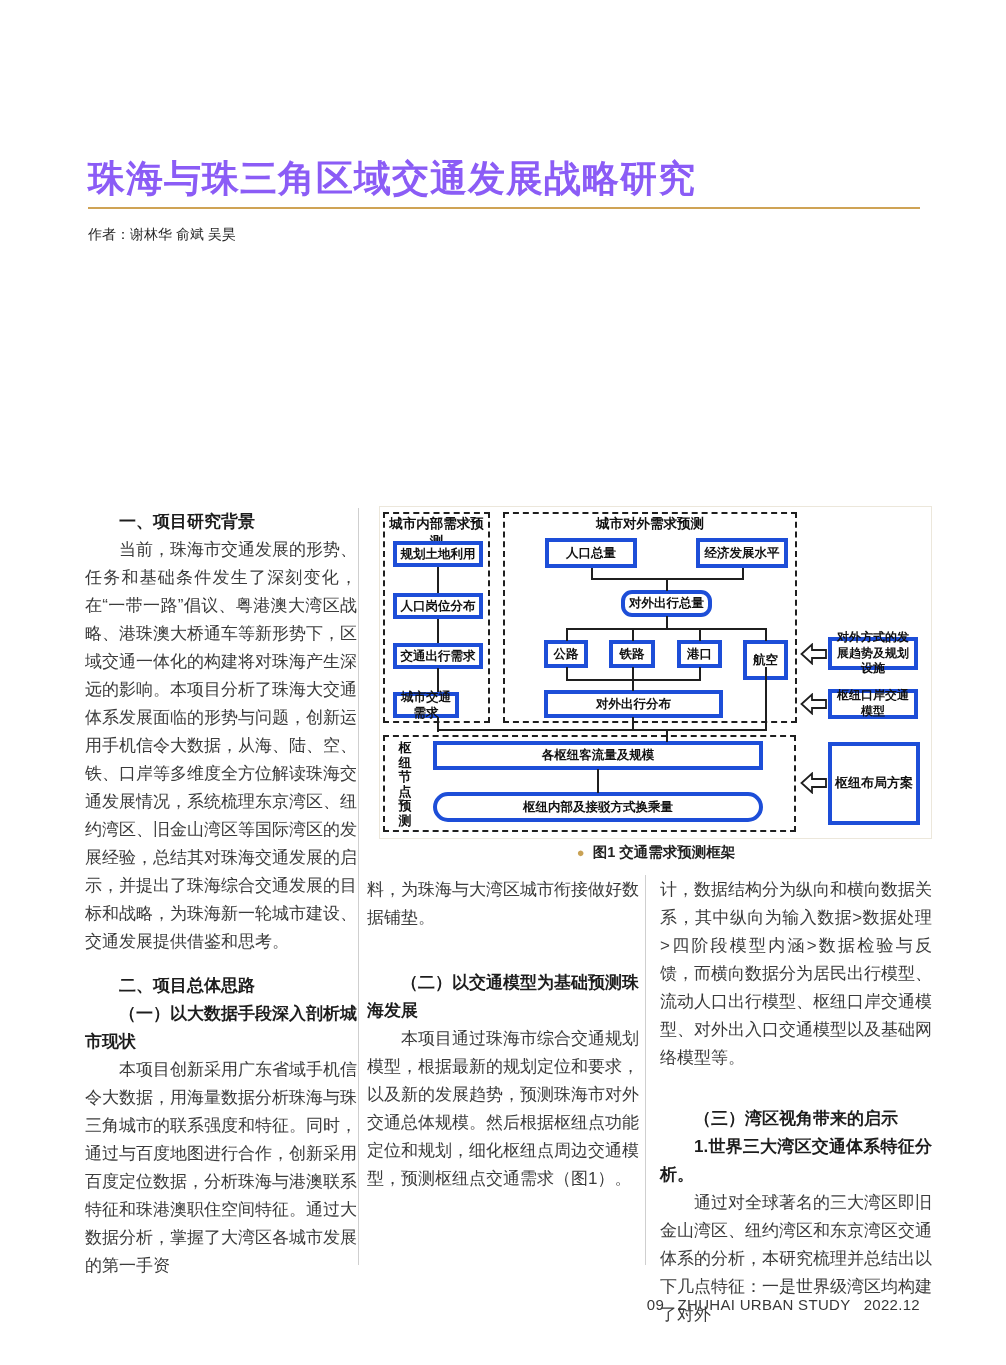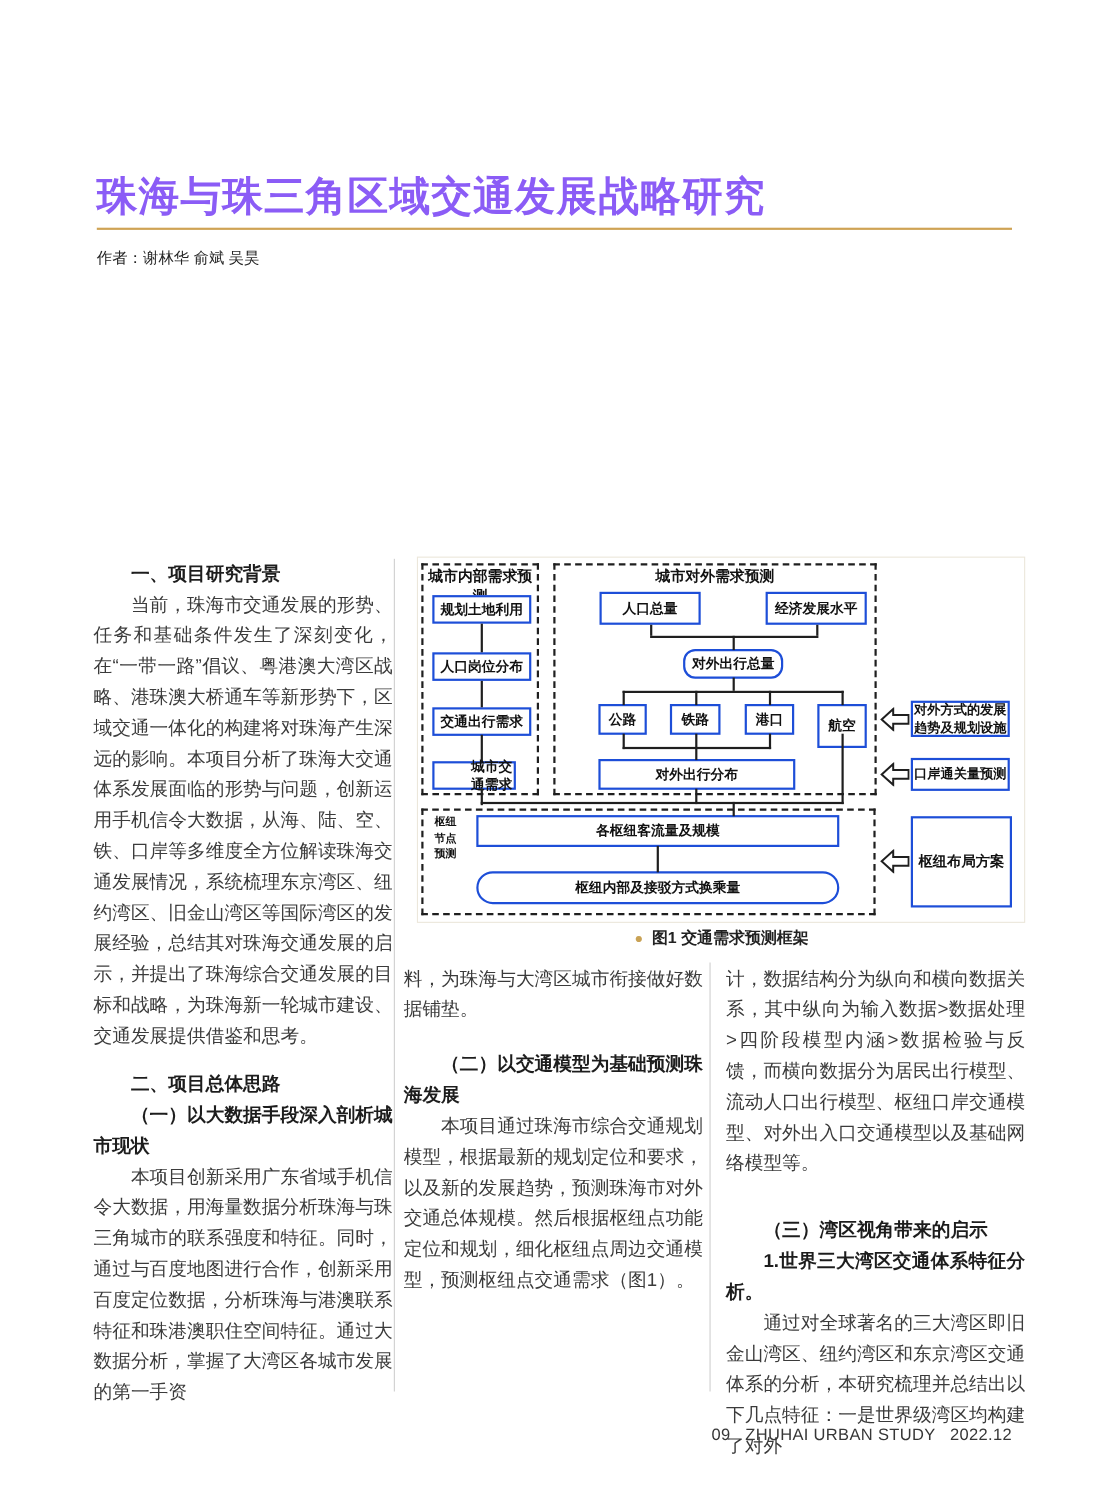--- a/index.html
+++ b/index.html
@@ -14,25 +14,25 @@
   
   .col{width:272px;font-size:17px;line-height:28px;text-align:justify;color:#3b3b3b;}
   .col p{margin:0;text-indent:2em;}
   .col p.cont{text-indent:0;}
   .col .h{font-weight:bold;color:#1d1d1d;text-indent:2em;margin:0;}
   .divider{width:1px;background:#cfcfcf;}
   
   .fig-border{left:379px;top:506px;width:553px;height:333px;border:1px solid #ece7db;}
   .dashedbox{border:2px dashed #1f1f1f;background:transparent;}
   .dash-title{font-size:13.5px;font-weight:bold;color:#111;text-align:center;}
-  .node{background:#fff;border:2px solid #1d4ed8;display:flex;align-items:center;
+  .node{background:#fff;border:4px solid #1d4ed8;display:flex;align-items:center;
         justify-content:center;font-size:12.5px;font-weight:bold;color:#111;
         text-align:center;line-height:1.3;padding:1px;}
   .ln{background:#1f1f1f;}
-  .vlabel{width:20px;font-size:10px;font-weight:bold;color:#111;line-height:14.5px;
+  .vlabel{width:20px;font-size:13px;font-weight:bold;color:#111;line-height:14.5px;
           text-align:center;word-break:break-all;}
   .caption{left:378px;top:843px;width:556px;display:flex;align-items:center;
            justify-content:center;font-size:14.5px;font-weight:bold;color:#222;}
   .caption .dot{color:#c9a255;font-size:13px;margin-right:8px;}
   .arrow-icon{display:block;}
   
   .footer{left:560px;top:1296px;width:360px;text-align:right;font-size:15px;
           color:#373737;letter-spacing:.3px;}
   .footer span{margin-left:9px;}
 </style>
@@ -49,59 +49,59 @@
 <div class="abs col" style="left:85px;top:506px;">
   <p class="h" style="margin-top:2px;">一、项目研究背景</p>
   <p>当前，珠海市交通发展的形势、任务和基础条件发生了深刻变化，在“一带一路”倡议、粤港澳大湾区战略、港珠澳大桥通车等新形势下，区域交通一体化的构建将对珠海产生深远的影响。本项目分析了珠海大交通体系发展面临的形势与问题，创新运用手机信令大数据，从海、陆、空、铁、口岸等多维度全方位解读珠海交通发展情况，系统梳理东京湾区、纽约湾区、旧金山湾区等国际湾区的发展经验，总结其对珠海交通发展的启示，并提出了珠海综合交通发展的目标和战略，为珠海新一轮城市建设、交通发展提供借鉴和思考。</p>
   <p class="h" style="margin-top:16px;">二、项目总体思路</p>
   <p class="h">（一）以大数据手段深入剖析城市现状</p>
   <p>本项目创新采用广东省域手机信令大数据，用海量数据分析珠海与珠三角城市的联系强度和特征。同时，通过与百度地图进行合作，创新采用百度定位数据，分析珠海与港澳联系特征和珠港澳职住空间特征。通过大数据分析，掌握了大湾区各城市发展的第一手资</p>
 </div>
 
 <div class="abs col" style="left:367px;top:876px;">
   <p class="cont">料，为珠海与大湾区城市衔接做好数据铺垫。</p>
-  <p class="h" style="margin-top:22px;">（二）以交通模型为基础预测珠海发展</p>
+  <p class="h" style="margin-top:37px;">（二）以交通模型为基础预测珠海发展</p>
   <p>本项目通过珠海市综合交通规划模型，根据最新的规划定位和要求，以及新的发展趋势，预测珠海市对外交通总体规模。然后根据枢纽点功能定位和规划，细化枢纽点周边交通模型，预测枢纽点交通需求（图1）。</p>
 </div>
 
 <div class="abs col" style="left:660px;top:876px;">
   <p class="cont">计，数据结构分为纵向和横向数据关系，其中纵向为输入数据&gt;数据处理&gt;四阶段模型内涵&gt;数据检验与反馈，而横向数据分为居民出行模型、流动人口出行模型、枢纽口岸交通模型、对外出入口交通模型以及基础网络模型等。</p>
   <p class="h" style="margin-top:33px;">（三）湾区视角带来的启示</p>
   <p class="h">1.世界三大湾区交通体系特征分析。</p>
   <p>通过对全球著名的三大湾区即旧金山湾区、纽约湾区和东京湾区交通体系的分析，本研究梳理并总结出以下几点特征：一是世界级湾区均构建了对外</p>
 </div>
 
 <div>
   <div class="abs fig-border"></div>
 
   <div class="abs dashedbox" style="left:383px;top:512px;width:107px;height:211px;"></div>
   <div class="abs dash-title" style="left:383px;top:515px;width:107px;">城市内部需求预测</div>
   <div class="abs node" style="left:393px;top:541px;width:90px;height:26px;">规划土地利用</div>
   <div class="abs node" style="left:393px;top:593px;width:90px;height:26px;">人口岗位分布</div>
   <div class="abs node" style="left:393px;top:643px;width:90px;height:26px;">交通出行需求</div>
-  <div class="abs node" style="left:393px;top:692px;width:76px;height:26px;padding-left:33px;">城市交通需求</div>
+  <div class="abs node" style="left:393px;top:692px;width:66px;height:26px;">城市交通需求</div>
 
   <div class="abs dashedbox" style="left:503px;top:512px;width:294px;height:211px;"></div>
   <div class="abs dash-title" style="left:503px;top:515px;width:294px;">城市对外需求预测</div>
   <div class="abs node" style="left:545px;top:538px;width:92px;height:30px;">人口总量</div>
   <div class="abs node" style="left:696px;top:538px;width:92px;height:30px;">经济发展水平</div>
   <div class="abs node" style="left:621px;top:590px;width:91px;height:27px;border-radius:11px;">对外出行总量</div>
   <div class="abs node" style="left:544px;top:640px;width:44px;height:28px;">公路</div>
   <div class="abs node" style="left:609px;top:640px;width:46px;height:28px;">铁路</div>
   <div class="abs node" style="left:677px;top:640px;width:45px;height:28px;">港口</div>
   <div class="abs node" style="left:743px;top:640px;width:45px;height:40px;">航空</div>
   <div class="abs node" style="left:544px;top:690px;width:179px;height:28px;">对外出行分布</div>
 
   <div class="abs dashedbox" style="left:383px;top:735px;width:413px;height:97px;"></div>
   <div class="abs vlabel" style="left:395px;top:741px;">枢纽节点预测</div>
   <div class="abs node" style="left:433px;top:741px;width:330px;height:29px;">各枢纽客流量及规模</div>
   <div class="abs node" style="left:433px;top:792px;width:330px;height:30px;border-radius:15px;">枢纽内部及接驳方式换乘量</div>
 
   <div class="abs node" style="left:828px;top:637px;width:90px;height:33px;font-size:12px;">对外方式的发展趋势及规划设施</div>
-  <div class="abs node" style="left:828px;top:689px;width:90px;height:30px;font-size:12px;">口岸通关量预测</div>
+  <div class="abs node" style="left:828px;top:689px;width:90px;height:30px;font-size:12px;">枢纽口岸交通模型</div>
   <div class="abs node" style="left:828px;top:742px;width:92px;height:83px;font-size:13px;">枢纽布局方案</div>
 
   <svg class="abs arrow-icon" style="left:800px;top:643px;" width="27" height="22" viewBox="0 0 27 22">
       <polygon points="26,7 12,7 12,1.5 1.5,11 12,20.5 12,15 26,15" fill="#fff" stroke="#1f1f1f" stroke-width="1.8"></polygon>
     </svg>
   <svg class="abs arrow-icon" style="left:800px;top:693px;" width="27" height="22" viewBox="0 0 27 22">
       <polygon points="26,7 12,7 12,1.5 1.5,11 12,20.5 12,15 26,15" fill="#fff" stroke="#1f1f1f" stroke-width="1.8"></polygon>
     </svg>
   <svg class="abs arrow-icon" style="left:800px;top:772px;" width="27" height="22" viewBox="0 0 27 22">
       <polygon points="26,7 12,7 12,1.5 1.5,11 12,20.5 12,15 26,15" fill="#fff" stroke="#1f1f1f" stroke-width="1.8"></polygon>

